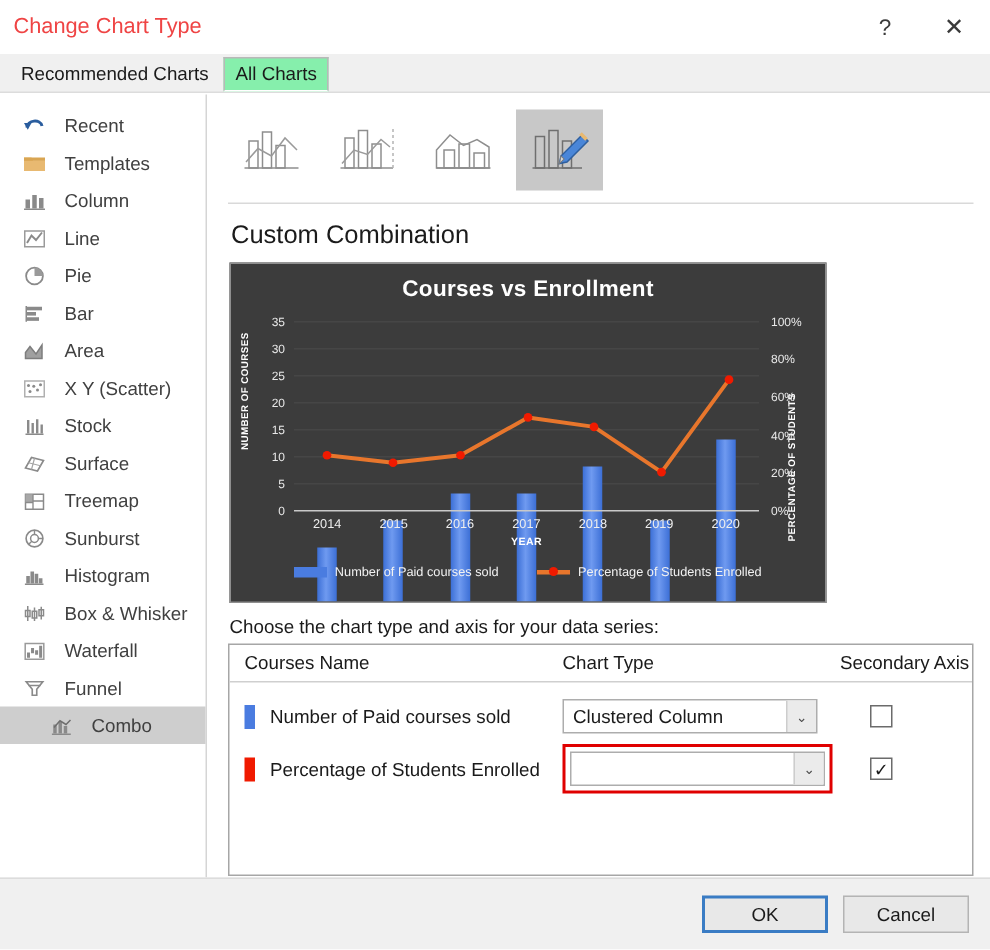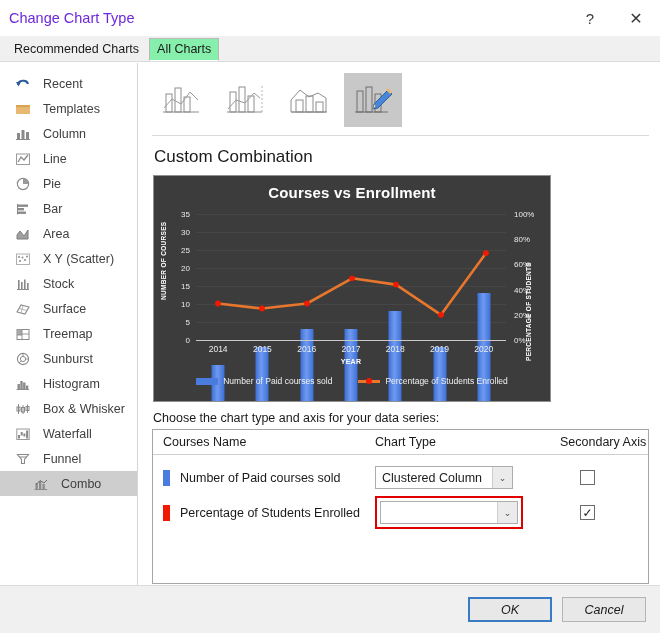--- a/index.html
+++ b/index.html
@@ -19,21 +19,21 @@
   .titlebar {
     height: 36px;
     display: flex;
     align-items: center;
     background: #ffffff;
     padding-left: 9px;
     box-sizing: border-box;
   }
   .titlebar .title {
     font-size: 14.5px;
-    color: #6d28d9;
+    color: #ef4444;
     flex: 1;
   }
   .titlebar .winbtn {
     width: 44px; height: 32px;
     display: flex; align-items: center; justify-content: center;
     font-size: 15px; color: #3a3a3a;
     cursor: default;
   }
   .titlebar .winbtn.close { font-size: 16px; width: 48px; }
 
@@ -270,21 +270,21 @@
   }
   .ser-marker {
     width: 7px; height: 16px;
     margin-right: 10px;
     flex: 0 0 7px;
   }
   .srow-type { flex: 1; padding-left: 10px; box-sizing: border-box; }
   .srow-sec  { width: 92px; display: flex; justify-content: flex-start; padding-left: 24px; box-sizing: border-box; }
 
   .dropdown {
-    width: 138px;
+    width: 170px;
     height: 23px;
     border: 1px solid #adadad;
     background: #ffffff;
     display: flex;
     align-items: center;
     font-size: 12.5px;
     box-sizing: border-box;
     position: relative;
   }
   .dropdown .dd-text {
@@ -332,21 +332,20 @@
     box-sizing: border-box;
   }
   .btn {
     width: 84px; height: 25px;
     background: #e8e8e8;
     border: 1px solid #b4b4b4;
     font-size: 12.5px;
     color: #1a1a1a;
     display: flex; align-items: center; justify-content: center;
     box-sizing: border-box;
-    font-style: italic;
   }
   .btn.primary { border: 2px solid #3a7cc4; background: #e8e8e8; }
 </style>
 </head>
 <body>
 
 <div class="titlebar">
   <div class="title">Change Chart Type</div>
   <div class="winbtn">?</div>
   <div class="winbtn close">✕</div>

